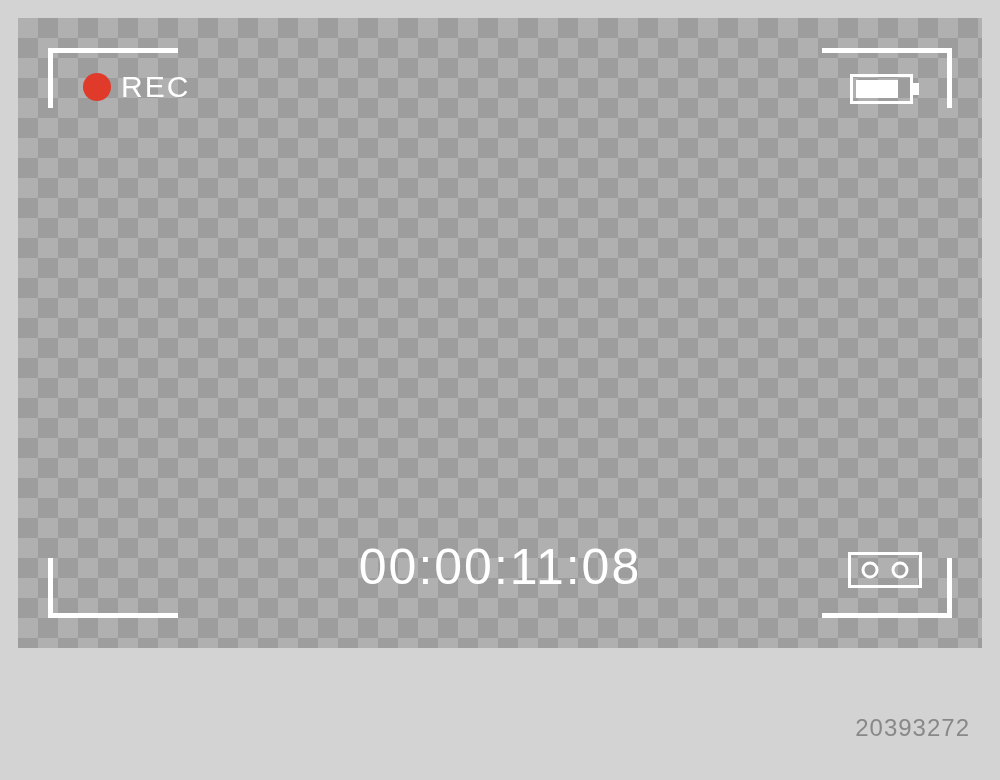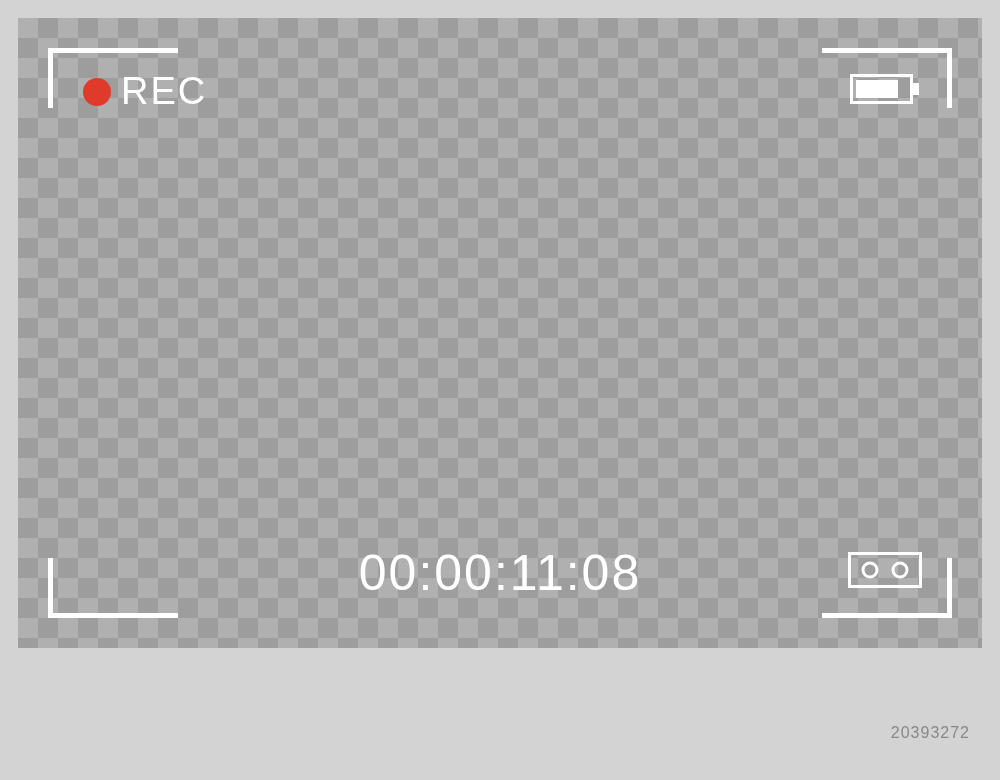--- a/index.html
+++ b/index.html
@@ -91,34 +91,34 @@
     .rec-dot {
       width: 28px;
       height: 28px;
       background: #e03a2a;
       border-radius: 50%;
       display: inline-block;
     }
 
     .rec-label {
       color: #ffffff;
-      font-size: 38px;
+      font-size: 30px;
       font-weight: 400;
       letter-spacing: 2px;
     }
 
     .battery-icon {
       position: absolute;
       top: 56px;
       right: 62px;
     }
 
     .timecode {
       position: absolute;
-      bottom: 46px;
+      bottom: 52px;
       left: 50%;
       transform: translateX(-50%);
       color: #ffffff;
       font-size: 50px;
       font-weight: 400;
       letter-spacing: 2px;
     }
 
     .tape-icon {
       position: absolute;
@@ -141,21 +141,21 @@
 
     .watermark-left .red {
       color: #d9534f;
     }
 
     .watermark-right {
       position: absolute;
       bottom: 38px;
       right: 30px;
       color: #888888;
-      font-size: 16px;
+      font-size: 24px;
       letter-spacing: 1px;
     }
   </style>
 </head>
 <body>
 
 <div class="outer-frame">
 
   <div class="viewfinder">
 

